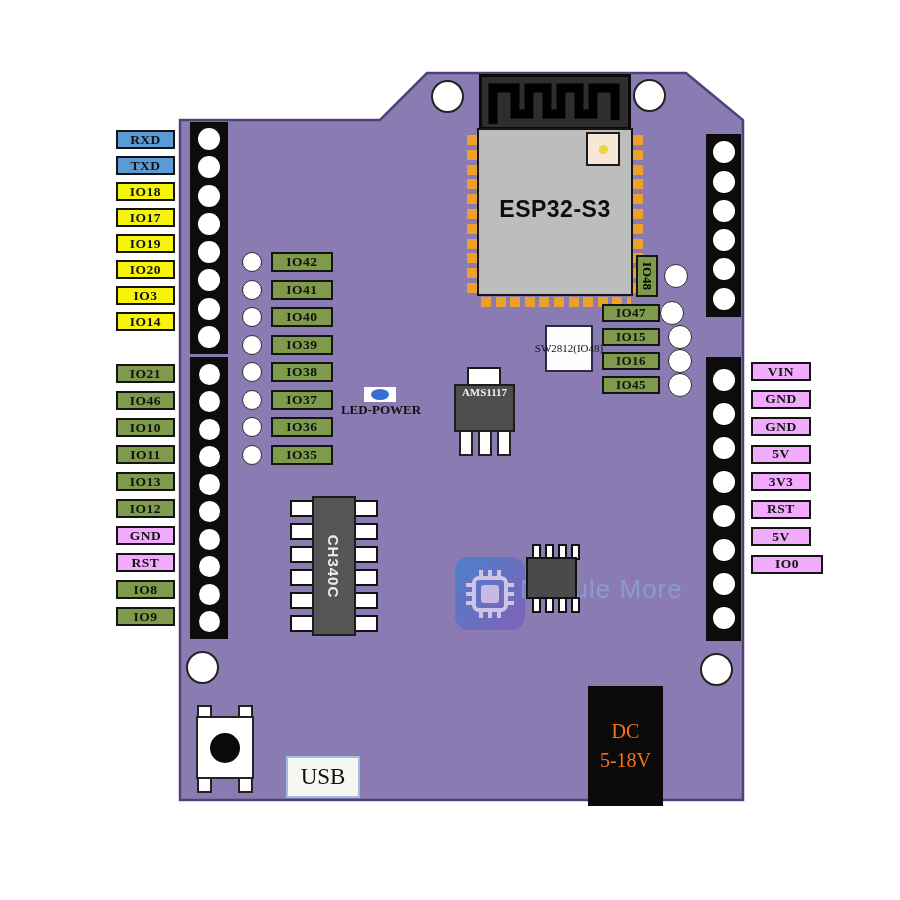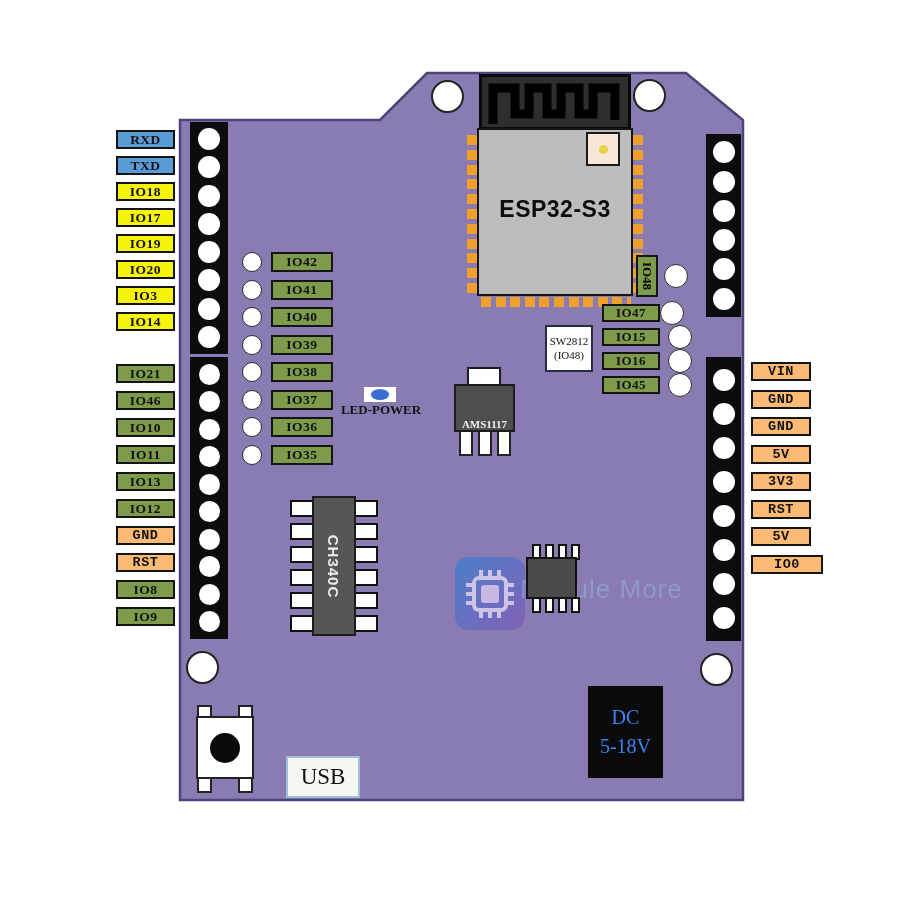--- a/index.html
+++ b/index.html
@@ -14,39 +14,39 @@
   .hole.sm{width:21px;height:21px;}
 
   
   .pgroup{position:absolute;display:flex;flex-direction:column;}
   .pl{box-sizing:border-box;width:59px;height:19px;border:2px solid #141414;
       display:flex;align-items:center;justify-content:center;
       font:bold 13.5px "Liberation Serif",serif;color:#111;letter-spacing:.5px;}
   .c-blue{background:#5b9bd5;}
   .c-yellow{background:#f7f40c;}
   .c-green{background:#7d9b4a;}
-  .c-red{background:#fdba74;font-family:Liberation Mono, monospace;}
+  .c-red{background:#f0abfc;}
   .c-cyan{background:#9ed2dc;}
 
   
   .midrow{display:flex;align-items:center;gap:9px;height:20px;text-align:center;}
   .pad{width:20px;height:20px;background:#fff;border:1.5px solid #2a2a2a;border-radius:50%;box-sizing:border-box;}
   .pl.mid{width:62px;height:20px;}
   .pl.mr{width:58px;height:18px;font-size:13px;}
 
   
   .shield{background:#bdbdbd;border:2px solid #151515;}
   .pads-v{background:repeating-linear-gradient(to bottom,#eda02c 0 10px,rgba(0,0,0,0) 10px 14.8px);}
   .pads-h{background:repeating-linear-gradient(90deg,#eda02c 0 10px,rgba(0,0,0,0) 10px 14.6px);}
   .esp-title{font:bold 23px "Liberation Sans",sans-serif;color:#0d0d0d;text-align:center;letter-spacing:.5px;}
 
   
   .whitebox{background:#fff;border:2px solid #1c1c1c;}
   .vtext span{display:inline-block;transform:rotate(90deg);}
-  .sw-box{background:#fdfdfd;border:2px solid #2a2a4a;display:flex;flex-direction:column;
+  .sw-box{background:#fdfdfd;border:2px solid #2a2a4a;display:flex;flex-direction:row;
           align-items:center;justify-content:center;font:12px/1.25 "Liberation Serif",serif;color:#111;}
   .chipbody{background:#565656;border:2px solid #1d1d1d;}
   .chpins{position:absolute;display:flex;flex-direction:column;gap:6px;}
   .chpin{width:24px;height:17px;background:#fff;border:2px solid #111;box-sizing:border-box;}
   .smdpins{position:absolute;display:flex;gap:4px;}
   .smdpin{width:9px;height:16px;background:#fff;border:2px solid #111;box-sizing:border-box;}
   .leg{position:absolute;background:#fff;border:2px solid #222;box-sizing:border-box;}
   .mhole{position:absolute;width:33px;height:33px;border-radius:50%;background:#fff;border:2px solid #222;box-sizing:border-box;}
   .txt{position:absolute;color:#111;}
 
@@ -224,21 +224,21 @@
 
   <div class="abs" style="left:364px;top:387px;width:32px;height:15px;background:#fff;display:flex;align-items:center;justify-content:center">
     <div style="width:18px;height:11px;background:#3a6ed0;border-radius:50%"></div>
   </div>
   <div class="txt" style="left:335px;top:402px;width:92px;text-align:center;font:bold 13px 'Liberation Serif',serif">LED-POWER</div>
 
   <div class="abs whitebox" style="left:467px;top:367px;width:34px;height:20px"></div>
   <div class="abs leg" style="left:459px;top:430px;width:14px;height:26px"></div>
   <div class="abs leg" style="left:478px;top:430px;width:14px;height:26px"></div>
   <div class="abs leg" style="left:497px;top:430px;width:14px;height:26px"></div>
-  <div class="abs" style="left:454px;top:384px;width:61px;height:48px;background:#4e4e4e;border:2px solid #1d1d1d;display:flex;align-items:flex-end;justify-content:center">
+  <div class="abs" style="left:454px;top:384px;width:61px;height:48px;background:#4e4e4e;border:2px solid #1d1d1d;display:flex;align-items:flex-start;justify-content:center">
     <span style="font:bold 11px 'Liberation Serif',serif;color:#f0f0f0">AMS1117</span>
   </div>
 
   <div class="chpins" style="left:290px;top:500px">
     <i class="chpin"></i>
       <i class="chpin"></i>
       <i class="chpin"></i>
       <i class="chpin"></i>
       <i class="chpin"></i>
       <i class="chpin"></i>
@@ -295,18 +295,18 @@
   <div class="abs leg" style="left:238px;top:705px;width:15px;height:16px"></div>
   <div class="abs leg" style="left:197px;top:777px;width:15px;height:16px"></div>
   <div class="abs leg" style="left:238px;top:777px;width:15px;height:16px"></div>
   <div class="abs" style="left:196px;top:716px;width:58px;height:63px;background:#fff;border:2.5px solid #222;display:flex;align-items:center;justify-content:center">
     <div style="width:30px;height:30px;border-radius:50%;background:#0a0a0a"></div>
   </div>
 
 
   <div class="abs" style="left:286px;top:756px;width:74px;height:42px;background:#f6f6f2;border:2.5px solid #9fc0dc;display:flex;align-items:center;justify-content:center;font:23px 'Liberation Serif',serif;color:#111">USB</div>
 
-  <div class="abs" style="left:588px;top:686px;width:75px;height:92px;background:#0a0a0a;display:flex;flex-direction:column;align-items:center;justify-content:center;gap:6px;font:20px 'Liberation Serif',serif;color:#3b82f6">
+  <div class="abs" style="left:588px;top:686px;width:75px;height:120px;background:#0a0a0a;display:flex;flex-direction:column;align-items:center;justify-content:center;gap:6px;font:20px 'Liberation Serif',serif;color:#f97316">
     <span>DC</span>
     <span>5-18V</span>
   </div>
 
 </div>
 
 </body></html>

